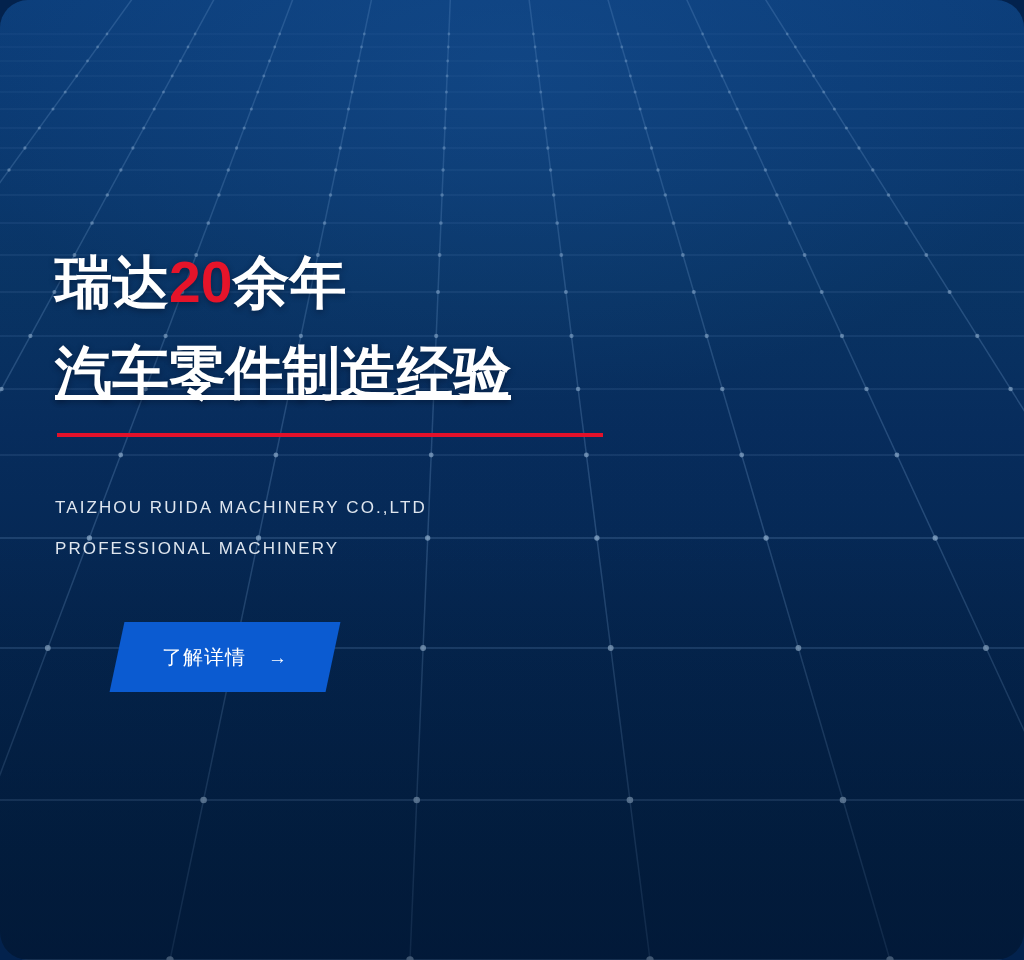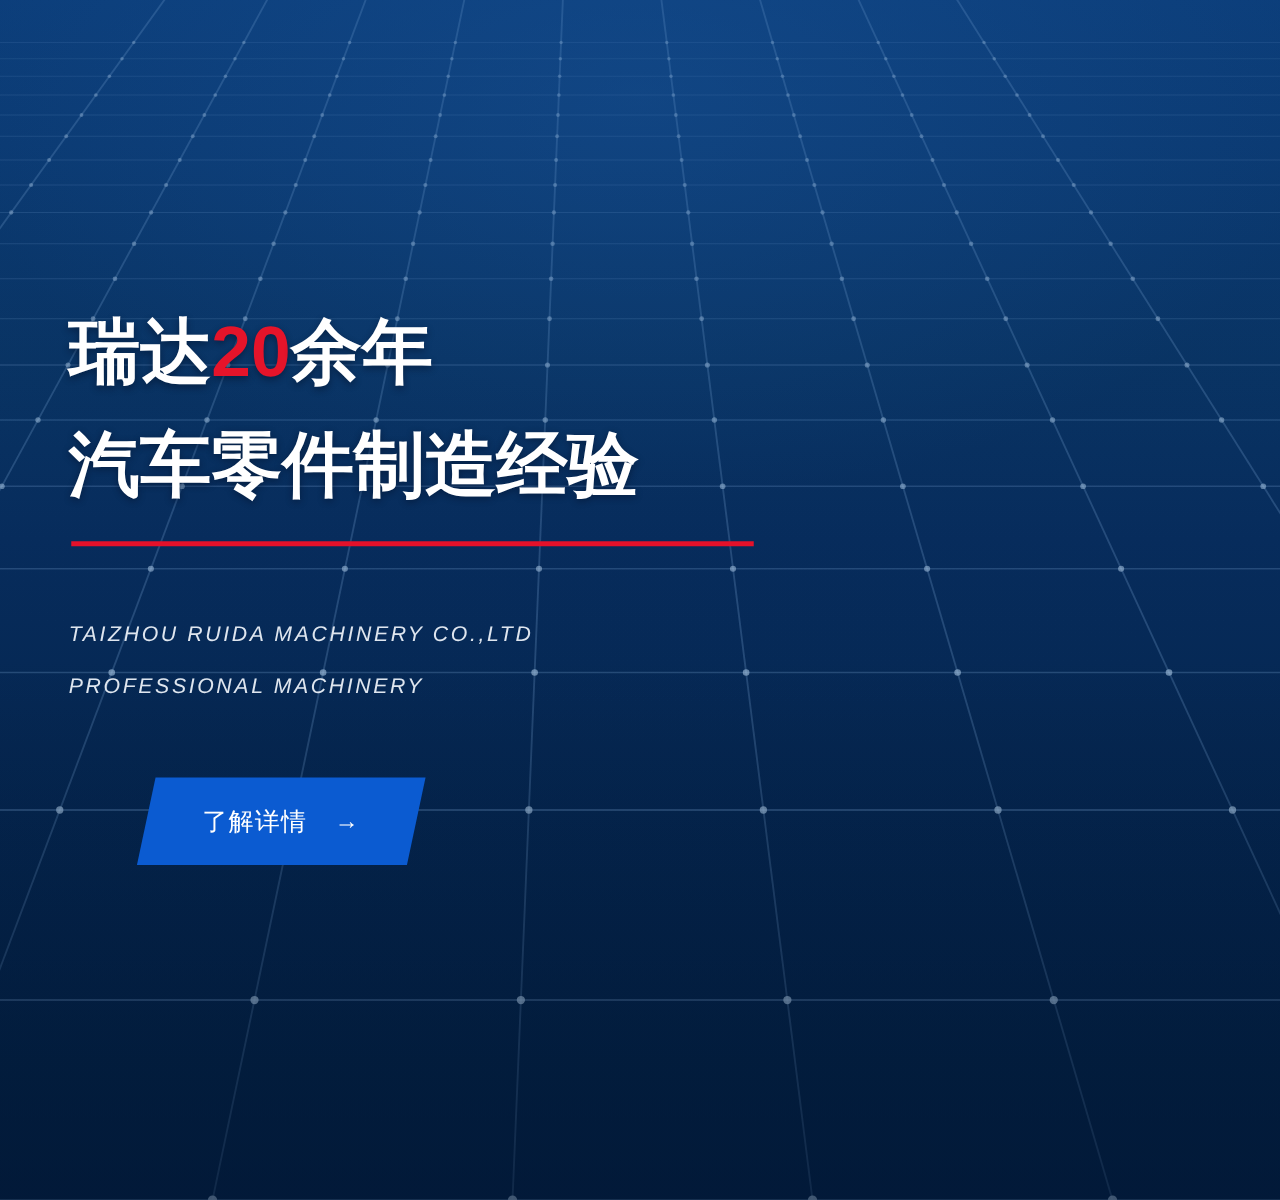--- a/index.html
+++ b/index.html
@@ -20,20 +20,21 @@
     overflow:hidden;
     background:linear-gradient(180deg,
         #0c3f7c 0%,
         #0b3b74 12%,
         #093464 30%,
         #072c5c 45%,
         #052752 62%,
         #04244c 78%,
         #032349 90%,
         #03224a 100%);
+    border-radius:28px;
   }
 
   
   .grid-layer {
     position:absolute;
     inset:0;
     width:1024px;
     height:960px;
     pointer-events:none;
   }
@@ -64,20 +65,21 @@
     font-size:57px;
     line-height:60px;
     font-weight:bold;
     letter-spacing:0px;
     white-space:nowrap;
     text-shadow:0 2px 6px rgba(0,10,30,0.45);
   }
   .headline .line2 {
     display:block;
     margin-top:30px;
+    text-decoration:underline;
   }
   .headline .accent { color:#e5142a; }
 
   .rule {
     position:absolute;
     left:2px;
     top:433px;
     width:546px;
     height:4px;
     background:#e4112a;
@@ -87,21 +89,21 @@
     position:absolute;
     left:0;
     top:487px;
     color:#dfe6ef;
     font-size:17px;
     letter-spacing:2.1px;
     line-height:41px;
     font-weight:normal;
     white-space:nowrap;
   }
-  .subtitle span { display:block;font-style:italic; }
+  .subtitle span { display:block; }
 
   
   .cta {
     position:absolute;
     left:62px;
     top:622px;
     width:216px;
     height:70px;
     background:#0b5bd1;
     transform:skewX(-12deg);

